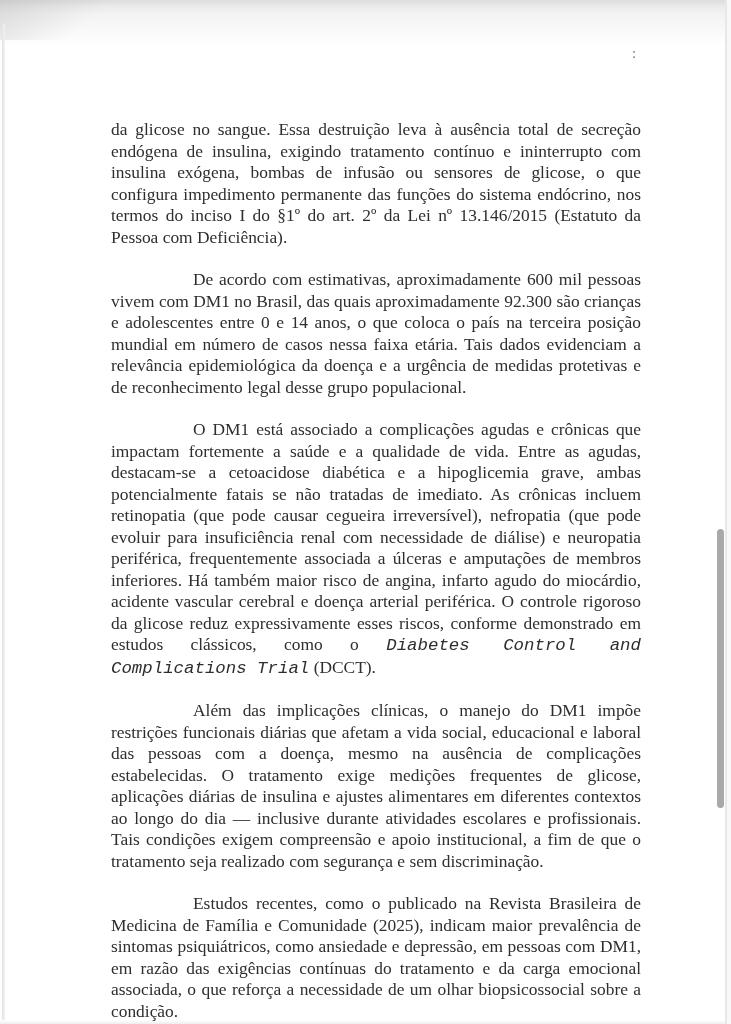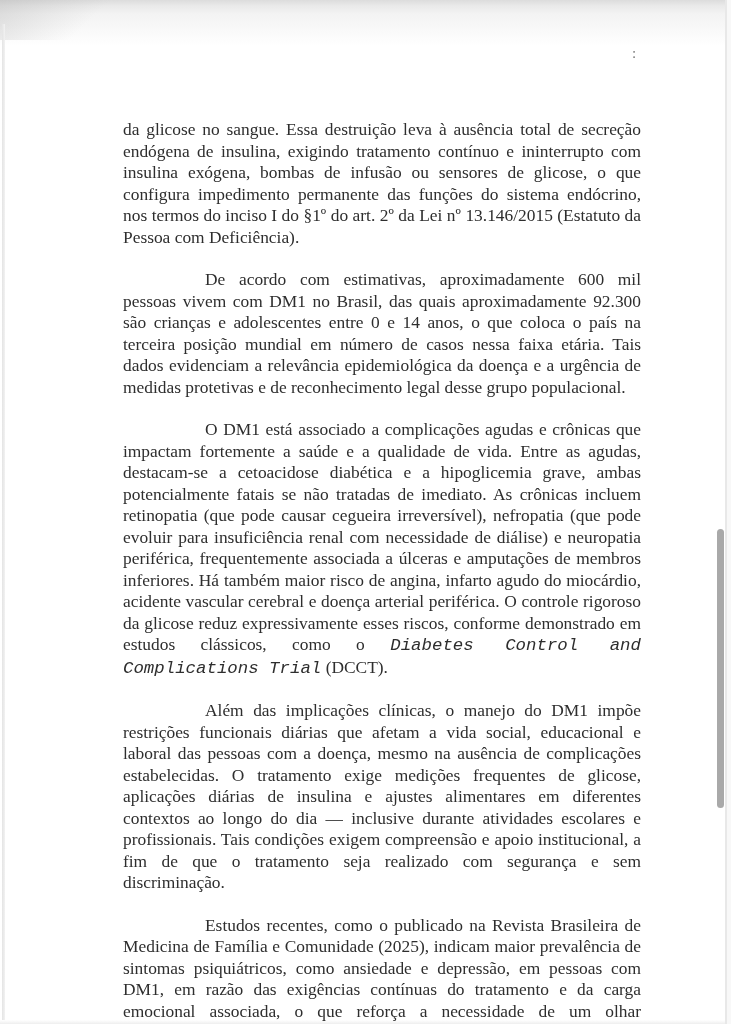--- a/index.html
+++ b/index.html
@@ -90,21 +90,21 @@
     position: absolute;
     left: 107px;
     top: 119px;
     width: 534px;
     color: #2e2e2e;
     font-size: 17.4px;
     line-height: 21.5px;
     text-align: justify;
   }
   .textblock p {
-    margin: 0 0 21px 16px;
+    margin: 0 0 21px 4px;
   }
   .textblock p.indent {
     text-indent: 82px;
   }
   .textblock em {
     font-style: italic;
     font-family: Liberation Mono, monospace;
   }
 </style>
 </head>

